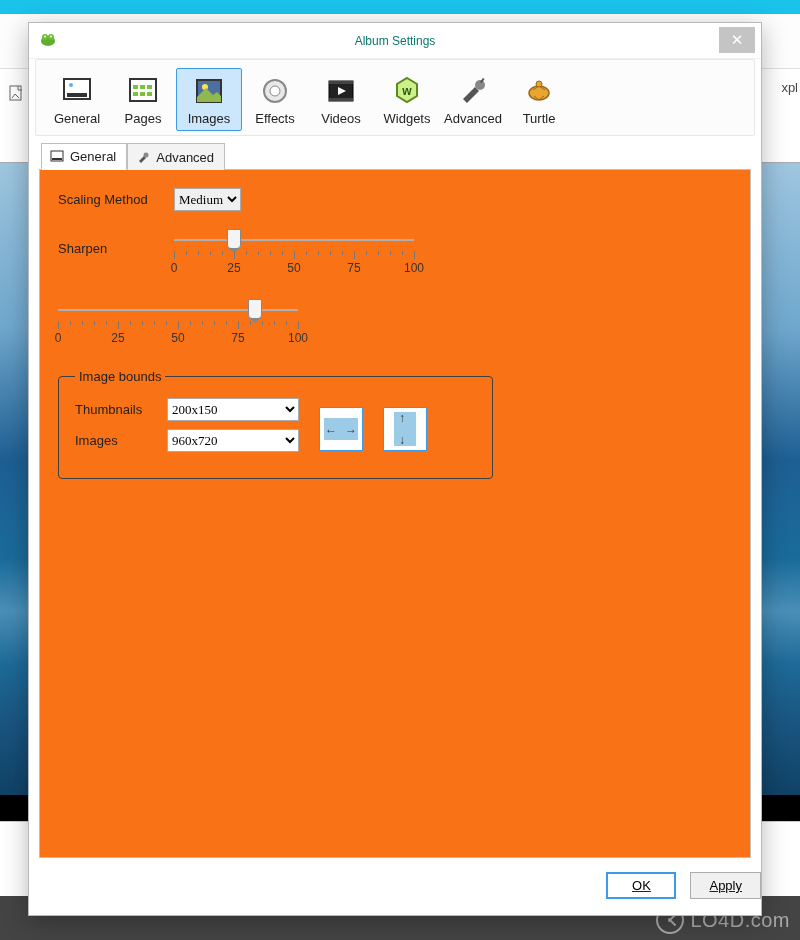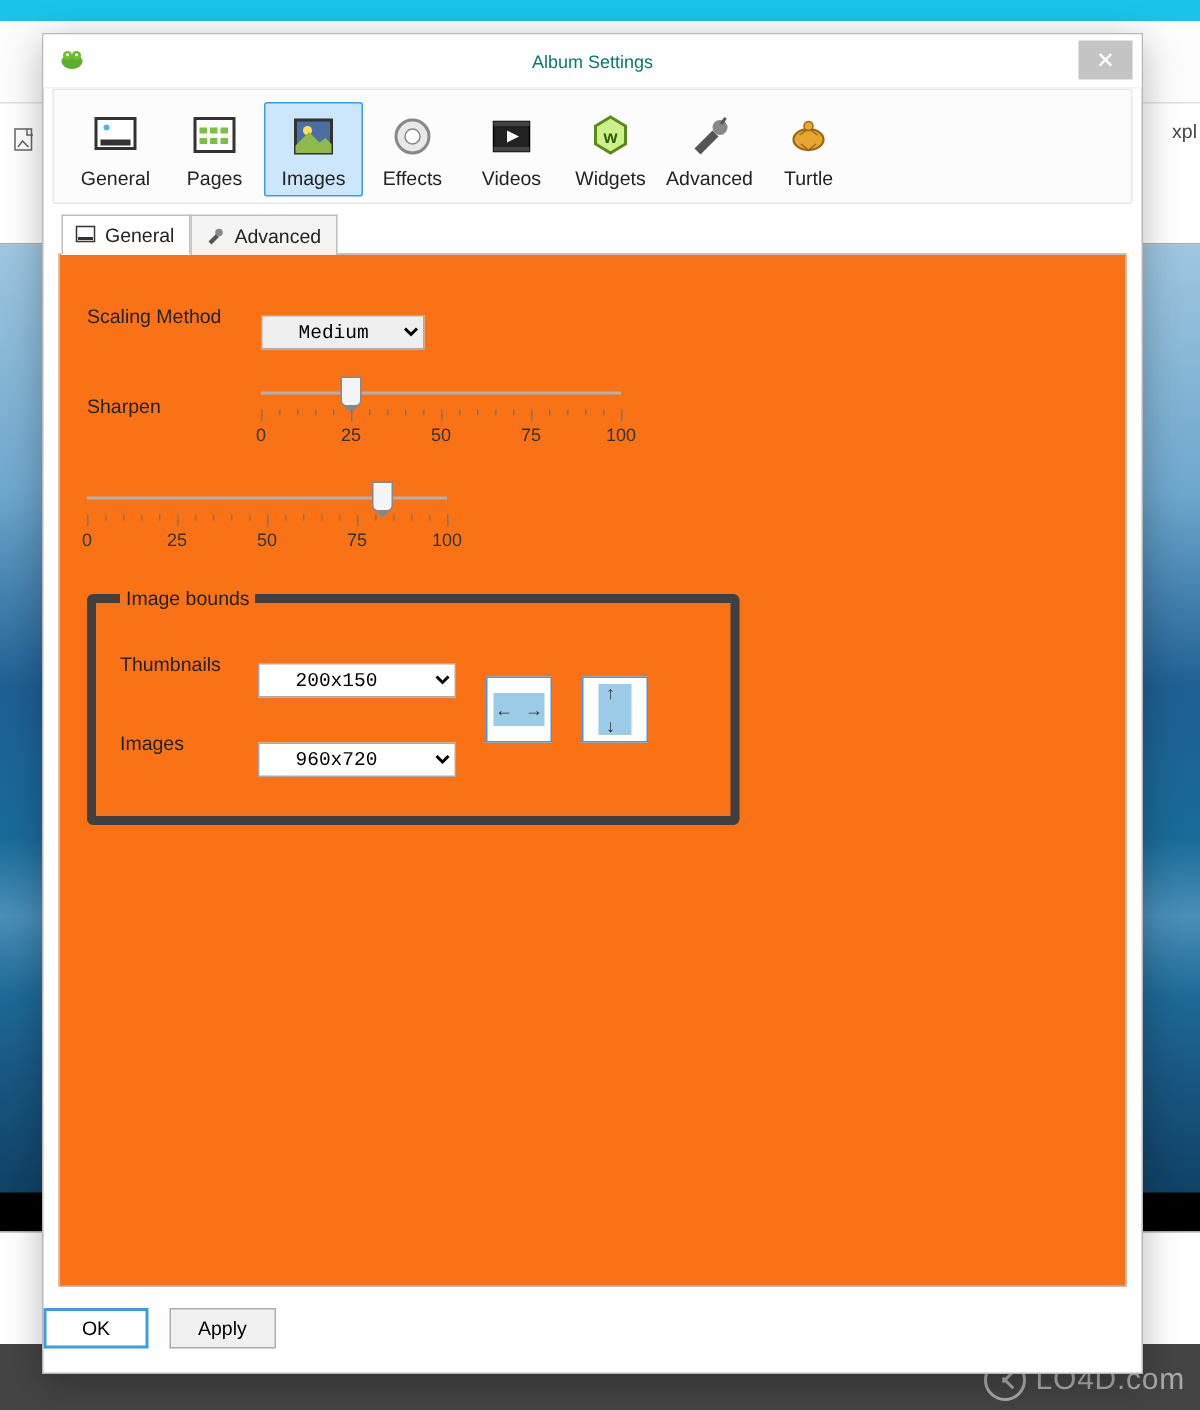--- a/index.html
+++ b/index.html
@@ -102,24 +102,23 @@
 .panel {
   flex:1;
   border:1px solid #bfbfbf;
   background:#f97316;
   padding:18px 18px;
 }
 
 .form-row { display:flex; align-items:center; margin-bottom:18px; }
 .form-row .lbl { width:116px; font-size:13px; }
 select {
-  font-family:Liberation Mono, monospace; font-size:13px;
+  font-family:Liberation Serif, serif; font-size:13px;
   border:1px solid #aaa; background:#efefef;
-  padding:2px 20px;
-  margin-top:22px;
+  padding:2px 0;
 }
 
 .slider-row { display:flex; align-items:flex-start; margin-bottom:22px; }
 .slider-row .lbl { width:116px; font-size:13px; padding-top:12px; }
 .slider-wrap { width:240px; }
 .slider-track { position:relative; height:22px; }
 .slider-track .rail { position:absolute; top:10px; left:0; right:0; height:2px; background:#b0b0b0; }
 .slider-track .thumb {
   position:absolute; top:0;
   width:14px; height:20px;
@@ -131,21 +130,21 @@
 .slider-track .thumb::after{
   content:"";position:absolute;bottom:-5px;left:50%;transform:translateX(-50%);
   width:0;height:0;border-left:6px solid transparent;border-right:6px solid transparent;border-top:5px solid #888;
 }
 .slider-ticks { position:relative; height:10px; }
 .slider-ticks span { position:absolute; top:0; width:1px; height:6px; background:#777; }
 .slider-labels { position:relative; height:16px; font-size:12px; color:#333; }
 .slider-labels span { position:absolute; transform:translateX(-50%); }
 
 fieldset.image-bounds {
-  border:6px solid #404040;
+  border:1px solid #404040;
   border-radius:4px;
   padding:14px 16px 18px 16px;
   width:435px;
 }
 fieldset.image-bounds legend { font-size:13px; padding:0 4px; }
 .bounds-inner { display:flex; align-items:center; gap:20px; }
 .bounds-fields .brow { display:flex; align-items:center; margin-bottom:8px; }
 .bounds-fields .brow .blbl { width:92px; font-size:13px; }
 .bounds-fields select { width:132px; background:#fff; }
 
@@ -155,22 +154,23 @@
   background:#fefefe;
   display:flex; align-items:center; justify-content:center;
   cursor:pointer;
   padding:3px;
 }
 .orient-btn .inner-h { width:34px; height:22px; background:#9ccbe8; position:relative; }
 .orient-btn .inner-v { width:22px; height:34px; background:#9ccbe8; position:relative; }
 .arrow { position:absolute; font-size:12px; color:#333; }
 
 .button-row {
-  display:flex; justify-content:flex-start; gap:14px;
+  display:flex; justify-content:flex-end; gap:14px;
   padding:14px 0 16px 0;
+  text-decoration:underline;
 }
 .dlg-btn {
   min-width:70px; padding:5px 18px;
   border:1px solid #adadad;
   background:#f0f0f0;
   font-size:13px; cursor:pointer;
 }
 .dlg-btn.primary { border:2px solid #3b9be8; background:#fff; padding:4px 22px; }
 
 </style>

